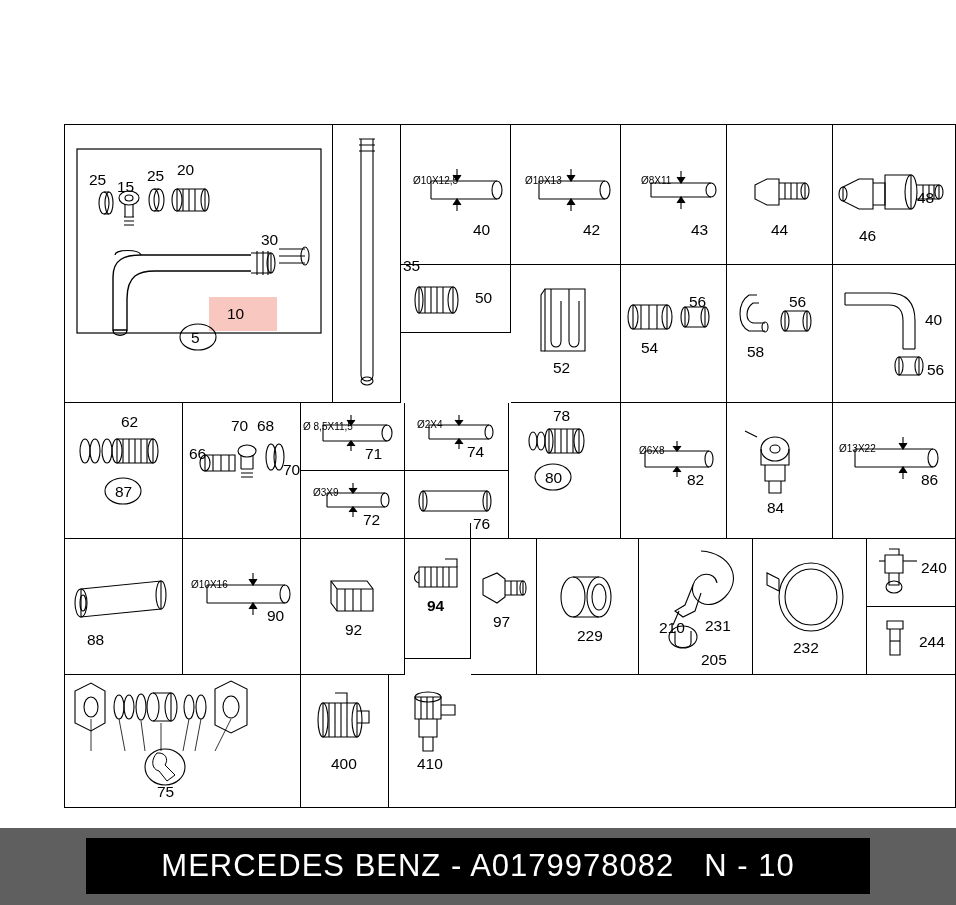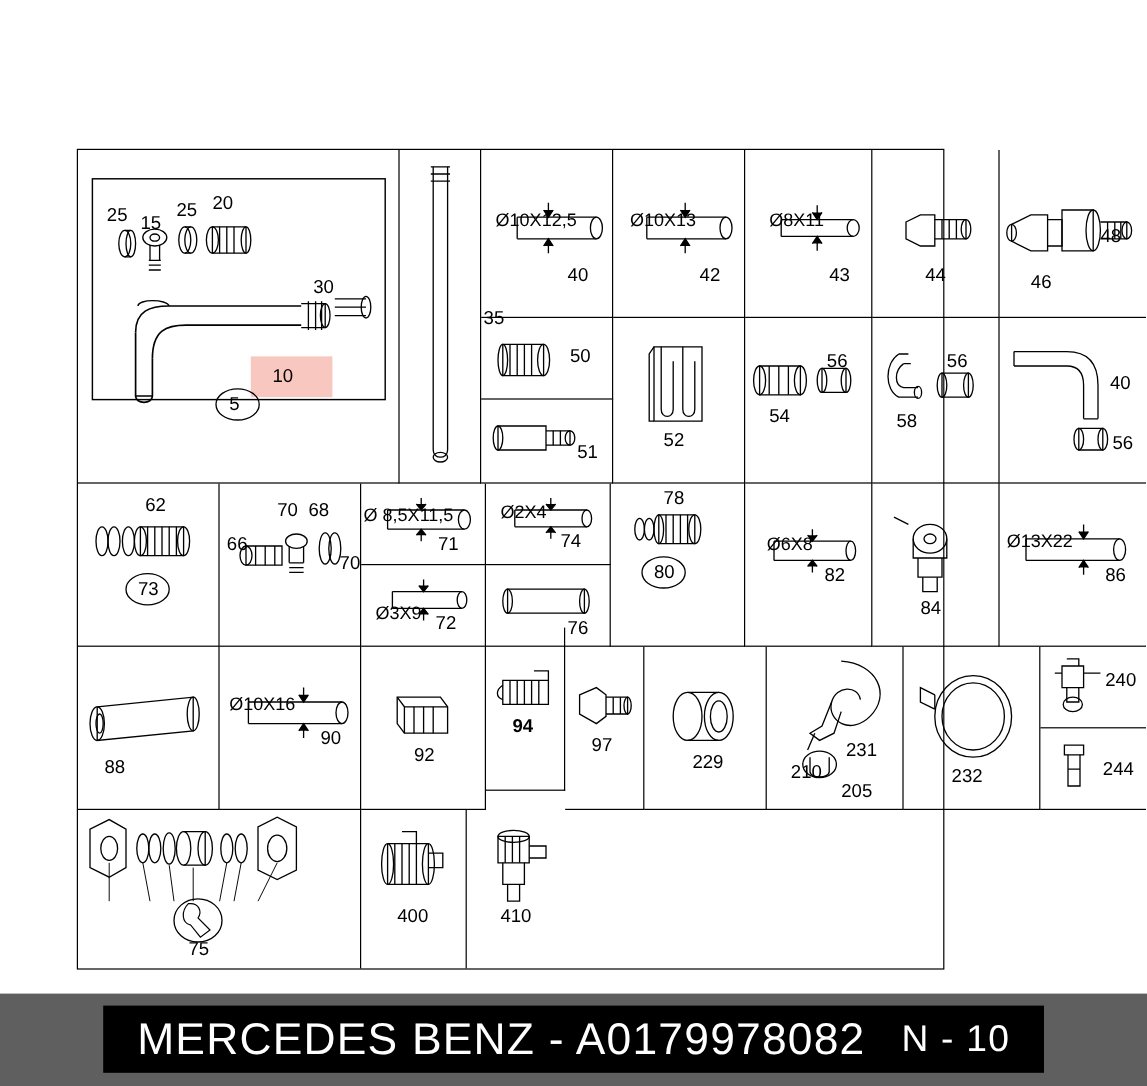--- a/index.html
+++ b/index.html
@@ -19,21 +19,21 @@
     left: 0; top: 0;
     width: 956px;
     height: 905px;
     background: #ffffff;
   }
   
   .sheet {
     position: absolute;
     left: 64px;
     top: 124px;
-    width: 723px;
+    width: 892px;
     height: 684px;
     border: 1.5px solid #000;
     box-sizing: border-box;
   }
   .cell {
     position: absolute;
     box-sizing: border-box;
     border-right: 1.3px solid #000;
     border-bottom: 1.3px solid #000;
   }
@@ -41,21 +41,21 @@
   .cell.nb-b { border-bottom: none; }
   .lbl {
     position: absolute;
     font-size: 15.5px;
     color: #000;
     font-family: "Liberation Sans", sans-serif;
     white-space: nowrap;
   }
   .dim {
     position: absolute;
-    font-size: 15px;
+    font-size: 10px;
     white-space: nowrap;
   }
   svg { display: block; overflow: visible; }
   .s-abs { position: absolute; left: 0; top: 0; }
 
   
   .highlight {
     position: absolute;
     background: #f7bdb4;
     opacity: 0.85;
@@ -77,21 +77,21 @@
     width: 784px;
     height: 56px;
     background: #000;
     display: flex;
     align-items: center;
     justify-content: center;
     gap: 30px;
   }
   .footer-text {
     color: #ffffff;
-    font-size: 37px;
+    font-size: 31px;
     letter-spacing: 1px;
     font-family: "Liberation Sans", sans-serif;
   }
   .footer-code {
     color: #ffffff;
     font-size: 31px;
     letter-spacing: 1px;
   }
 </style>
 </head>
@@ -238,32 +238,20 @@
       <svg class="s-abs" width="110" height="68" viewBox="0 0 110 68">
         <g fill="none" stroke="#000" stroke-width="1.1">
           <path d="M18 22 L52 22 L52 48 L18 48 Z"></path>
           <path d="M24 22 L24 48 M30 22 L30 48 M36 22 L36 48 M42 22 L42 48"></path>
           <ellipse cx="52" cy="35" rx="5" ry="13"></ellipse>
           <ellipse cx="18" cy="35" rx="4" ry="13"></ellipse>
         </g>
       </svg>
       <span class="lbl" style="left:74px;top:24px;">50</span>
     </div>
-    <div class="cell" style="left:336px;top:208px;width:110px;height:70px;">
-      <svg class="s-abs" width="110" height="70" viewBox="0 0 110 70">
-        <g fill="none" stroke="#000" stroke-width="1.1">
-          <path d="M14 22 L54 22 L54 42 L14 42 Z"></path>
-          <ellipse cx="14" cy="32" rx="4" ry="10"></ellipse>
-          <path d="M54 26 L74 26 L74 38 L54 38"></path>
-          <path d="M60 26 L60 38 M66 26 L66 38"></path>
-          <ellipse cx="74" cy="32" rx="4" ry="6"></ellipse>
-        </g>
-      </svg>
-      <span class="lbl" style="left:80px;top:36px;">51</span>
-    </div>
 
     <div class="cell" style="left:446px;top:140px;width:110px;height:138px;">
       <svg class="s-abs" width="110" height="138" viewBox="0 0 110 138">
         <g fill="none" stroke="#000" stroke-width="1.1">
           <path d="M34 24 L74 24 L74 86 L34 86 Z"></path>
           <path d="M40 24 L40 76 C40 84, 50 84, 50 76 L50 36"></path>
           <path d="M58 24 L58 76 C58 84, 68 84, 68 76 L68 36"></path>
           <path d="M34 24 L30 30 L30 86 L34 86"></path>
         </g>
       </svg>
@@ -325,21 +313,21 @@
           <ellipse cx="30" cy="48" rx="5" ry="12"></ellipse>
           <ellipse cx="42" cy="48" rx="5" ry="12"></ellipse>
           <path d="M52 36 L88 36 L88 60 L52 60 Z"></path>
           <path d="M58 36 L58 60 M64 36 L64 60 M70 36 L70 60 M76 36 L76 60 M82 36 L82 60"></path>
           <ellipse cx="52" cy="48" rx="5" ry="12"></ellipse>
           <ellipse cx="88" cy="48" rx="5" ry="12"></ellipse>
           <ellipse cx="58" cy="88" rx="18" ry="13"></ellipse>
         </g>
       </svg>
       <span class="lbl" style="left:56px;top:10px;">62</span>
-      <span class="lbl" style="left:50px;top:80px;">73</span>
+      <span class="lbl" style="left:50px;top:80px;">87</span>
     </div>
 
     <div class="cell" style="left:118px;top:278px;width:118px;height:136px;">
       <svg class="s-abs" width="118" height="136" viewBox="0 0 118 136">
         <g fill="none" stroke="#000" stroke-width="1.1">
           <path d="M22 52 L52 52 L52 68 L22 68 Z"></path>
           <ellipse cx="22" cy="60" rx="5" ry="8"></ellipse>
           <path d="M30 52 L30 68 M38 52 L38 68 M46 52 L46 68"></path>
           <ellipse cx="64" cy="48" rx="9" ry="6"></ellipse>
           <path d="M58 52 L58 66 M70 52 L70 66"></path>
@@ -369,21 +357,21 @@
 
     <div class="cell" style="left:236px;top:346px;width:104px;height:68px;">
       <svg class="s-abs" width="104" height="68" viewBox="0 0 104 68">
         <g fill="none" stroke="#000" stroke-width="1.1">
           <path d="M26 22 L84 22 M26 36 L84 36 M26 22 L26 36"></path>
           <ellipse cx="84" cy="29" rx="4" ry="7"></ellipse>
           <path d="M52 12 L52 22 M52 46 L52 36"></path>
           <path d="M48 17 L52 22 L56 17 M48 41 L52 36 L56 41" fill="#000"></path>
         </g>
       </svg>
-      <span class="dim" style="left:12px;top:32px;">Ø3X9</span>
+      <span class="dim" style="left:12px;top:16px;">Ø3X9</span>
       <span class="lbl" style="left:62px;top:40px;">72</span>
     </div>
 
     <div class="cell" style="left:340px;top:278px;width:104px;height:68px;">
       <svg class="s-abs" width="104" height="68" viewBox="0 0 104 68">
         <g fill="none" stroke="#000" stroke-width="1.1">
           <path d="M24 22 L84 22 M24 36 L84 36 M24 22 L24 36"></path>
           <ellipse cx="84" cy="29" rx="4" ry="7"></ellipse>
           <path d="M54 12 L54 22 M54 46 L54 36"></path>
           <path d="M50 17 L54 22 L58 17 M50 41 L54 36 L58 41" fill="#000"></path>
@@ -536,21 +524,21 @@
     <div class="cell" style="left:574px;top:414px;width:114px;height:136px;">
       <svg class="s-abs" width="114" height="136" viewBox="0 0 114 136">
         <g fill="none" stroke="#000" stroke-width="1.1">
           <path d="M62 12 C92 14, 104 40, 86 58 C70 74, 50 62, 54 46 C58 32, 76 32, 78 44"></path>
           <path d="M54 46 L46 66 L36 72 L44 78 L56 72 L62 54"></path>
           <path d="M40 72 L34 86"></path>
           <ellipse cx="44" cy="98" rx="14" ry="11"></ellipse>
           <path d="M36 92 L36 104 C36 110, 52 110, 52 104 L52 92"></path>
         </g>
       </svg>
-      <span class="lbl" style="left:20px;top:96px;">210</span>
+      <span class="lbl" style="left:20px;top:80px;">210</span>
       <span class="lbl" style="left:66px;top:78px;">231</span>
       <span class="lbl" style="left:62px;top:112px;">205</span>
     </div>
 
     <div class="cell" style="left:688px;top:414px;width:114px;height:136px;">
       <svg class="s-abs" width="114" height="136" viewBox="0 0 114 136">
         <g fill="none" stroke="#000" stroke-width="1.1">
           <ellipse cx="58" cy="58" rx="32" ry="34"></ellipse>
           <ellipse cx="58" cy="58" rx="26" ry="28"></ellipse>
           <path d="M26 40 L14 34 L14 46 L26 52"></path>

